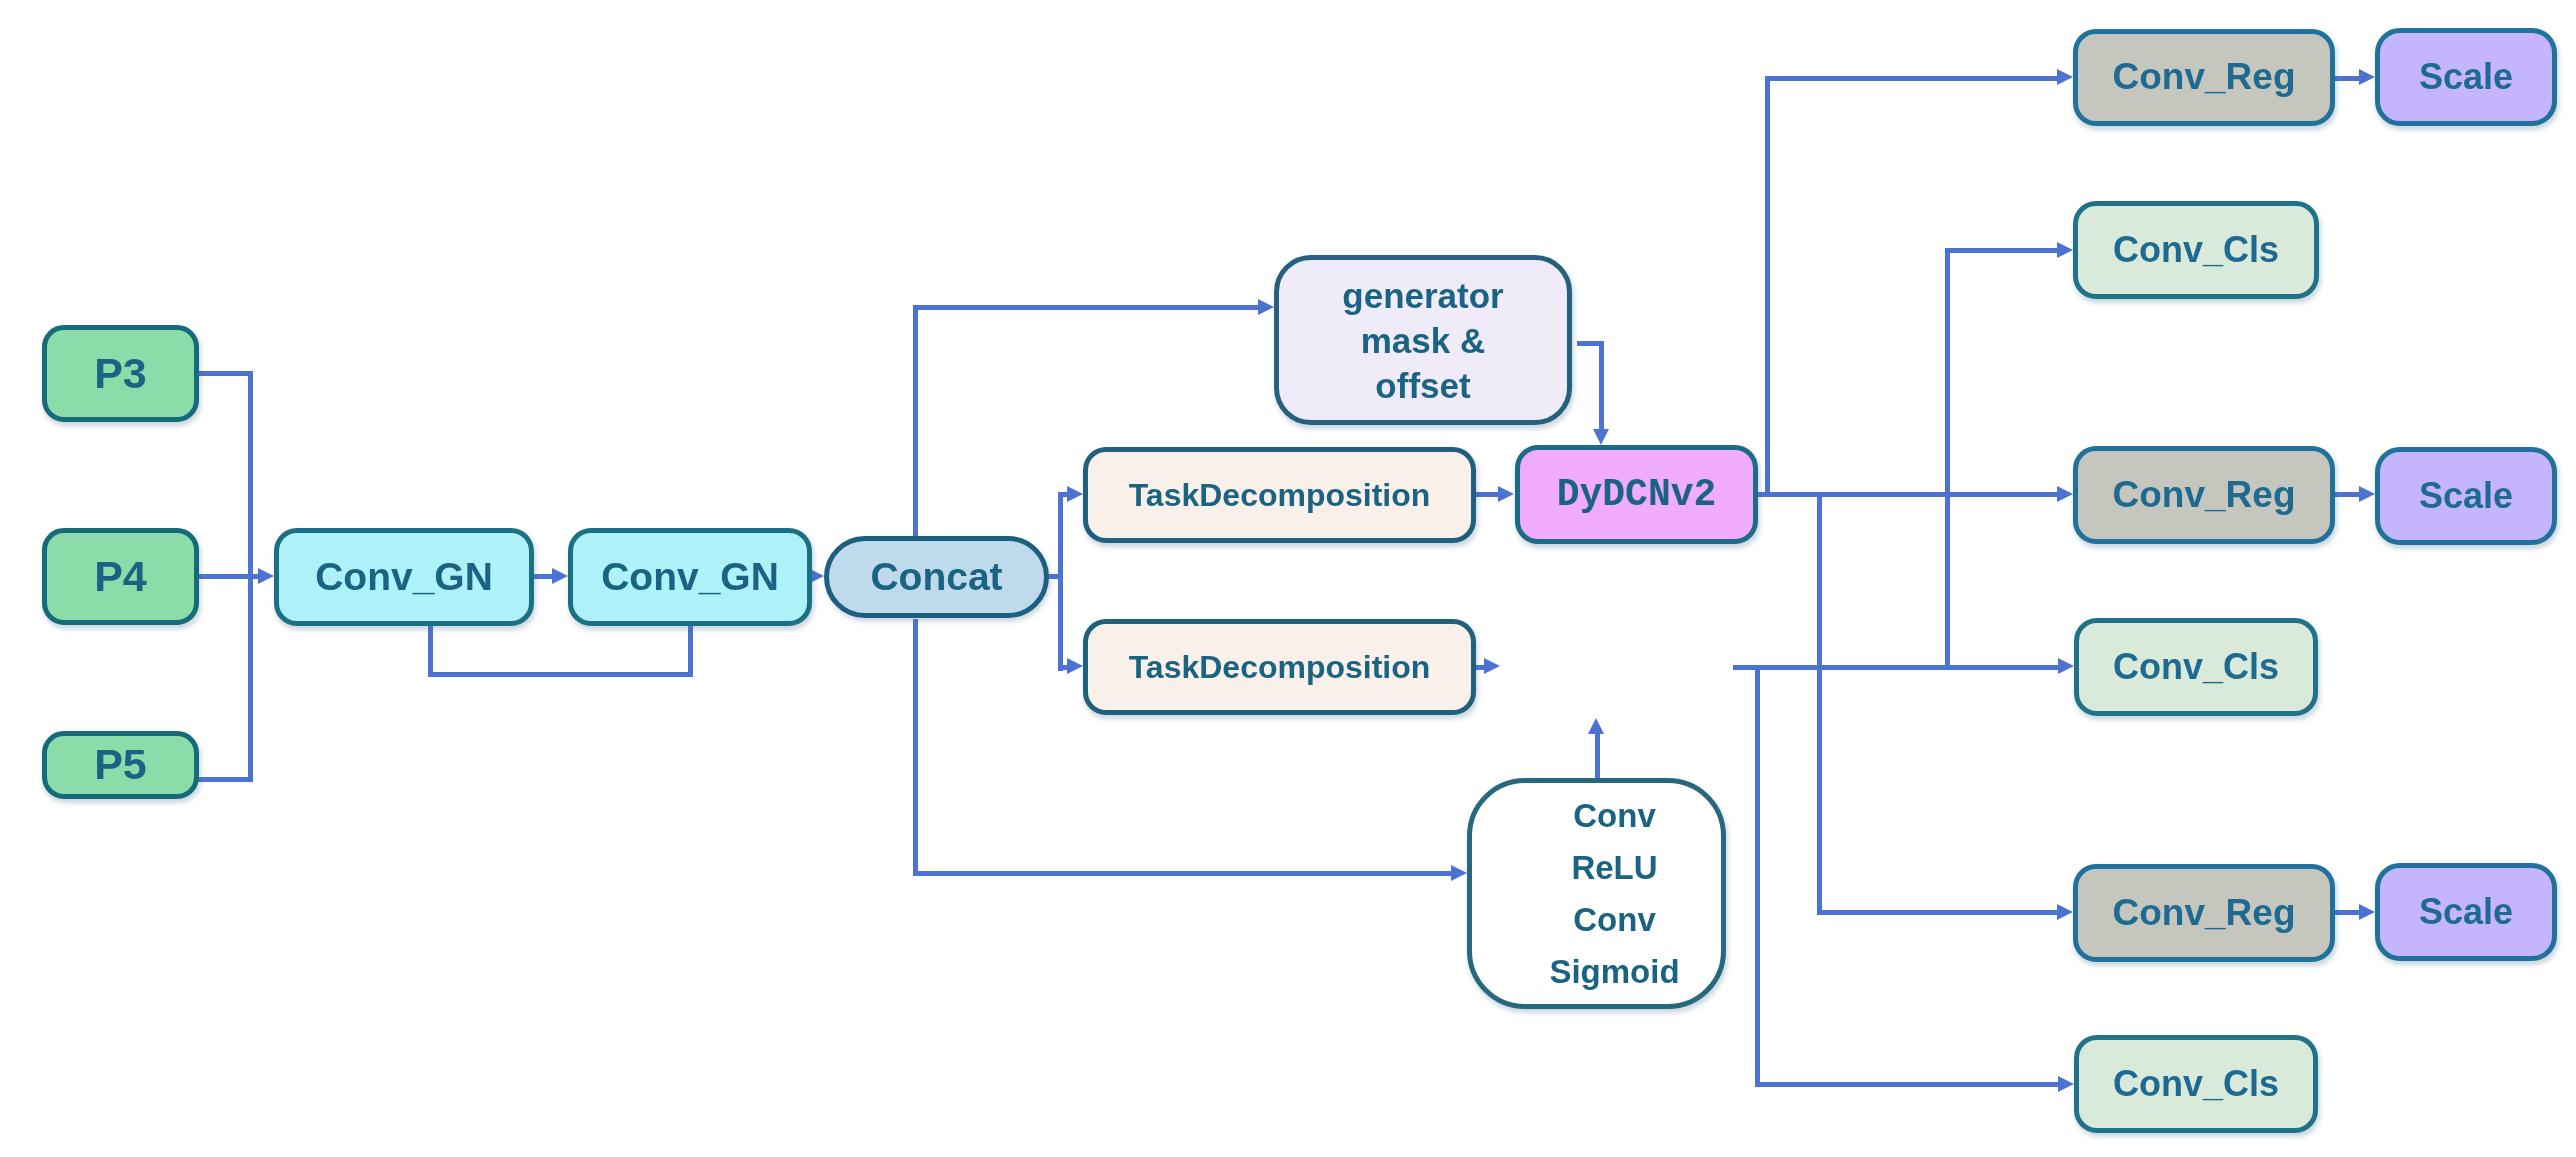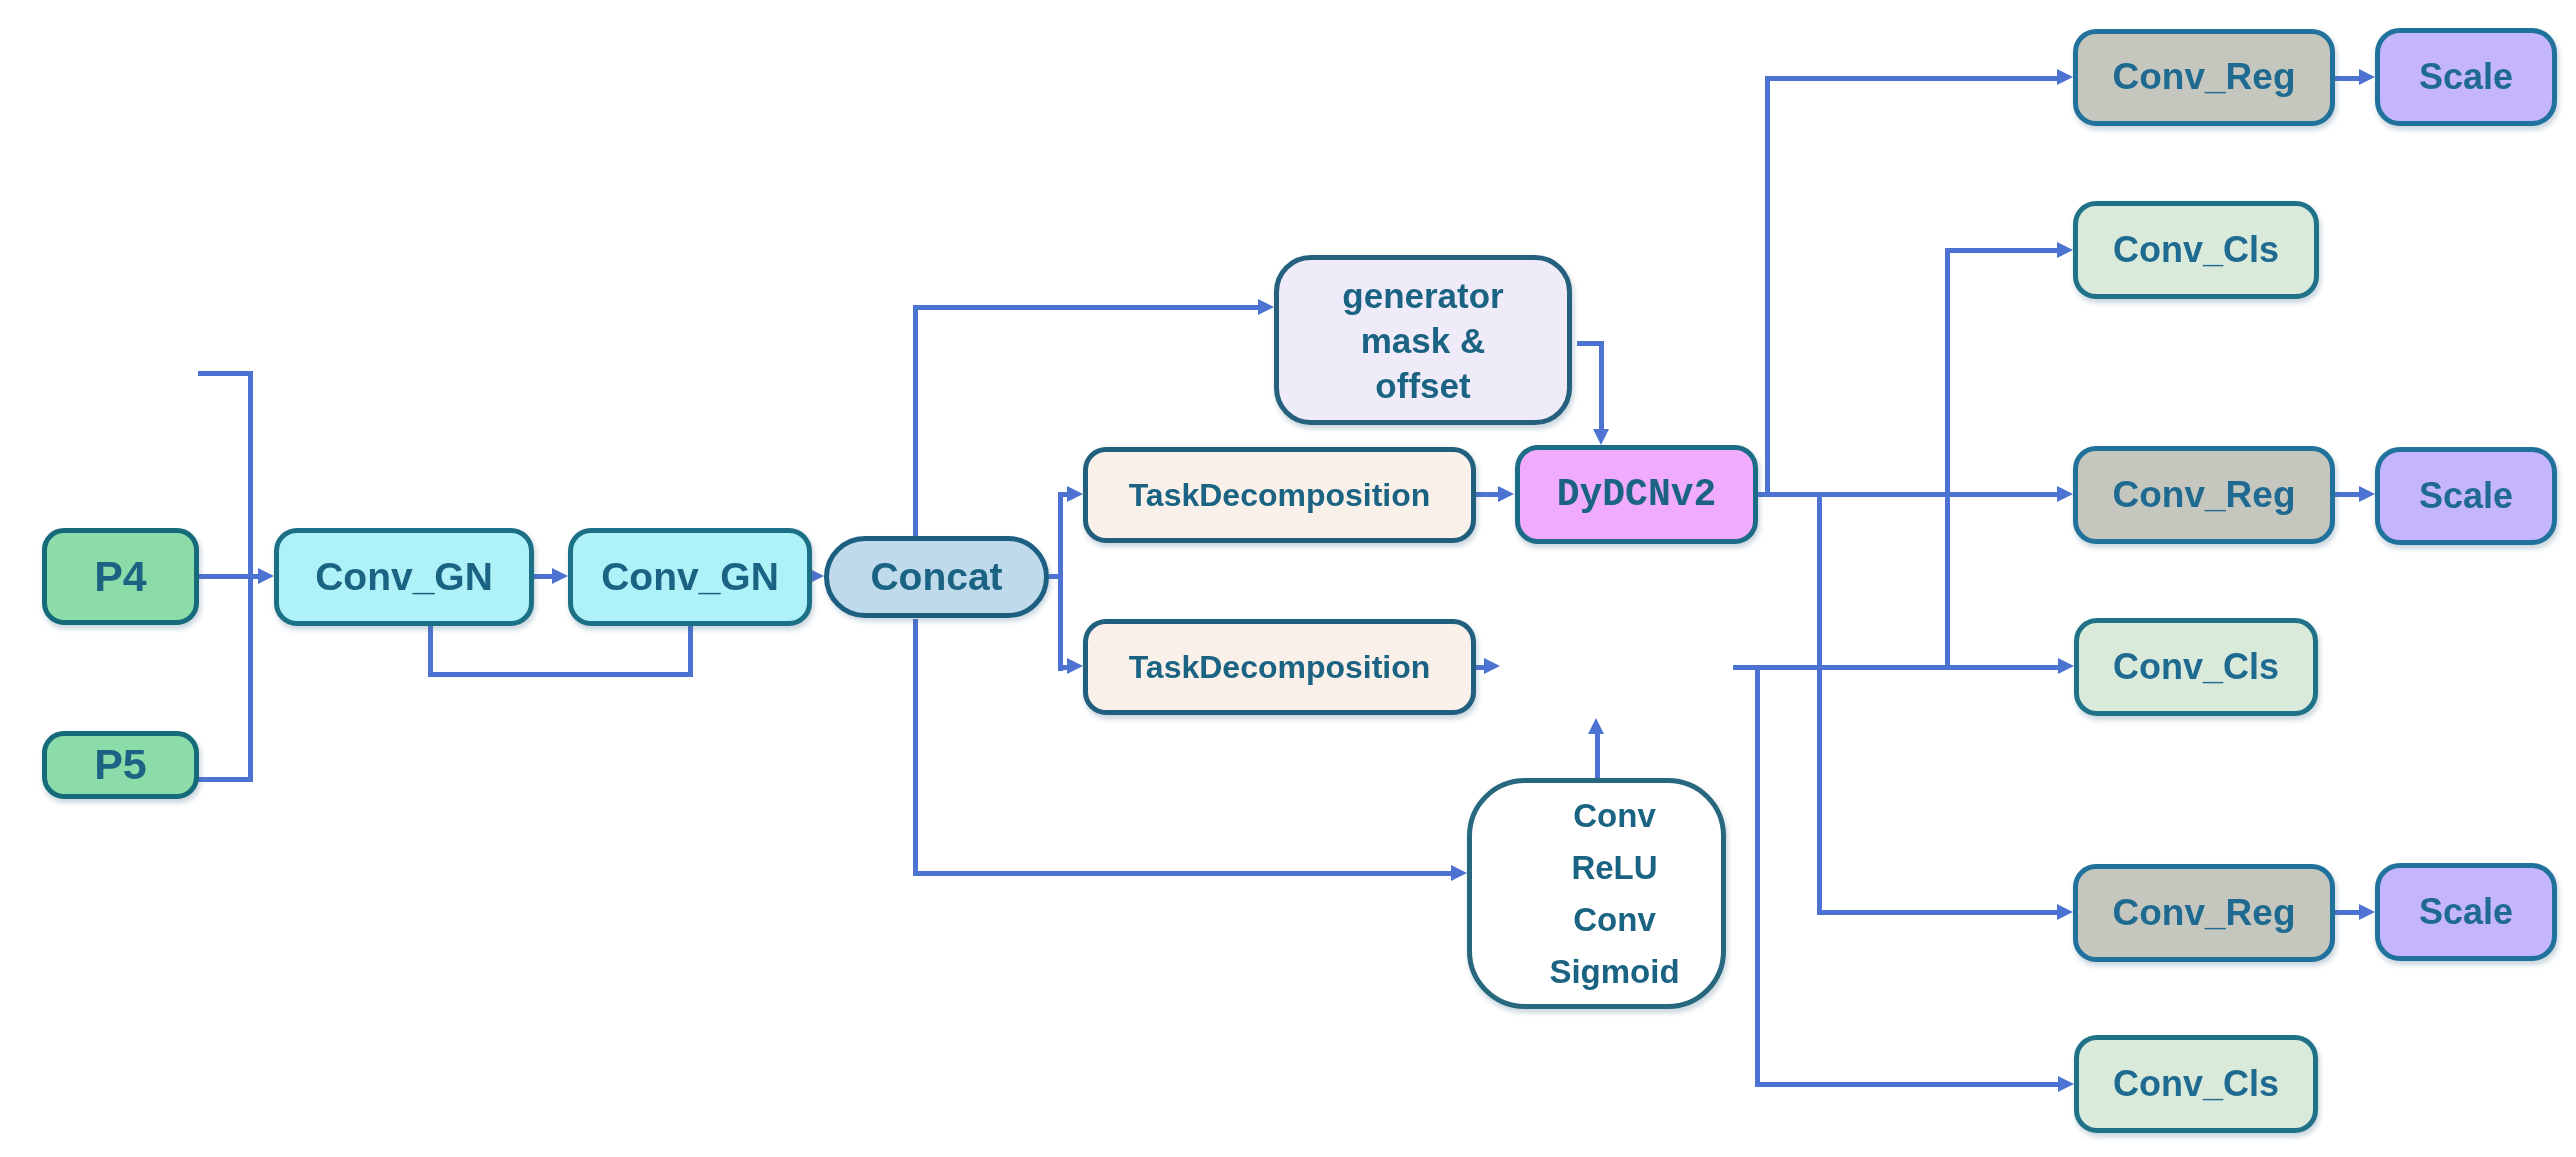--- a/index.html
+++ b/index.html
@@ -104,20 +104,21 @@
   <div class="h" style="left:1755px;top:1082px;width:306px;"></div>
   <div class="ar" style="left:2058px;top:1076px;"></div>
 
   <div class="h" style="left:2335px;top:76px;width:26.5px;"></div>
   <div class="ar" style="left:2359px;top:69px;"></div>
   <div class="h" style="left:2335px;top:492px;width:26.5px;"></div>
   <div class="ar" style="left:2359px;top:486px;"></div>
   <div class="h" style="left:2335px;top:910px;width:26.5px;"></div>
   <div class="ar" style="left:2359px;top:904px;"></div>
 
+  <div class="node green" style="left:42px;top:325px;width:157px;height:97px;border-radius:22px;font-size:43px;">P3</div>
   <div class="node green" style="left:42px;top:528px;width:157px;height:97px;border-radius:22px;font-size:43px;">P4</div>
   <div class="node green" style="left:42px;top:731px;width:157px;height:68px;border-radius:22px;font-size:43px;">P5</div>
 
   <div class="node cyan" style="left:274px;top:528px;width:260px;height:98px;border-radius:23px;font-size:39px;">Conv_GN</div>
   <div class="node cyan" style="left:568px;top:528px;width:244px;height:98px;border-radius:23px;font-size:39px;">Conv_GN</div>
 
   <div class="node blue" style="left:824px;top:536px;width:225px;height:82px;border-radius:42px;font-size:39px;">Concat</div>
 
   <div class="node lavender" style="left:1274px;top:222px;width:298px;height:170px;border-radius:37px;font-size:35px;line-height:45px;">
     <div>generator</div>

